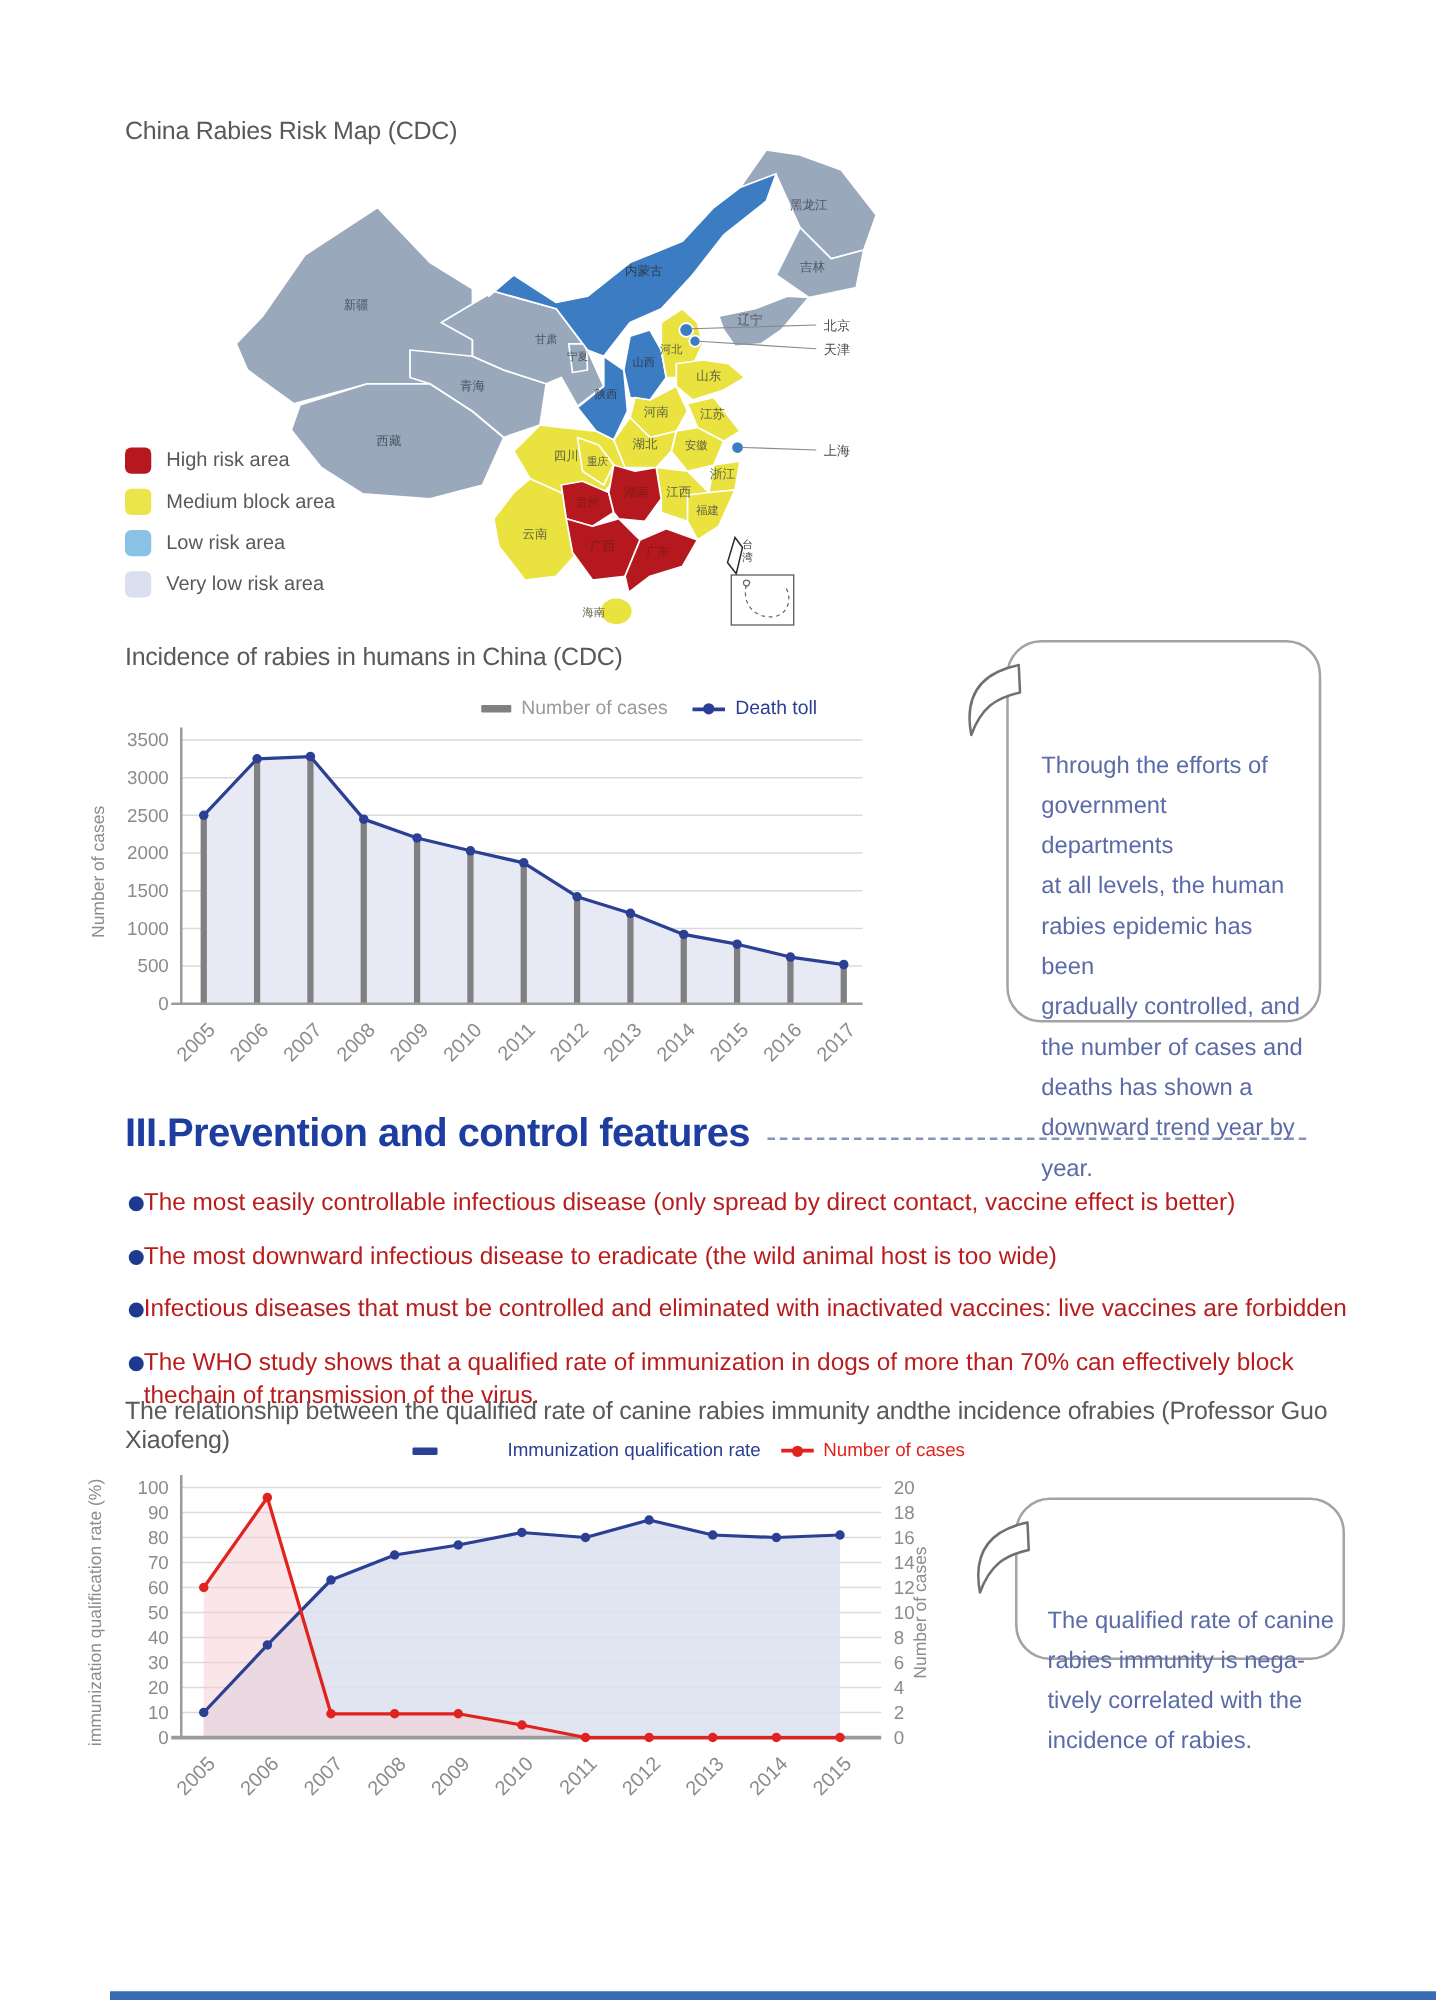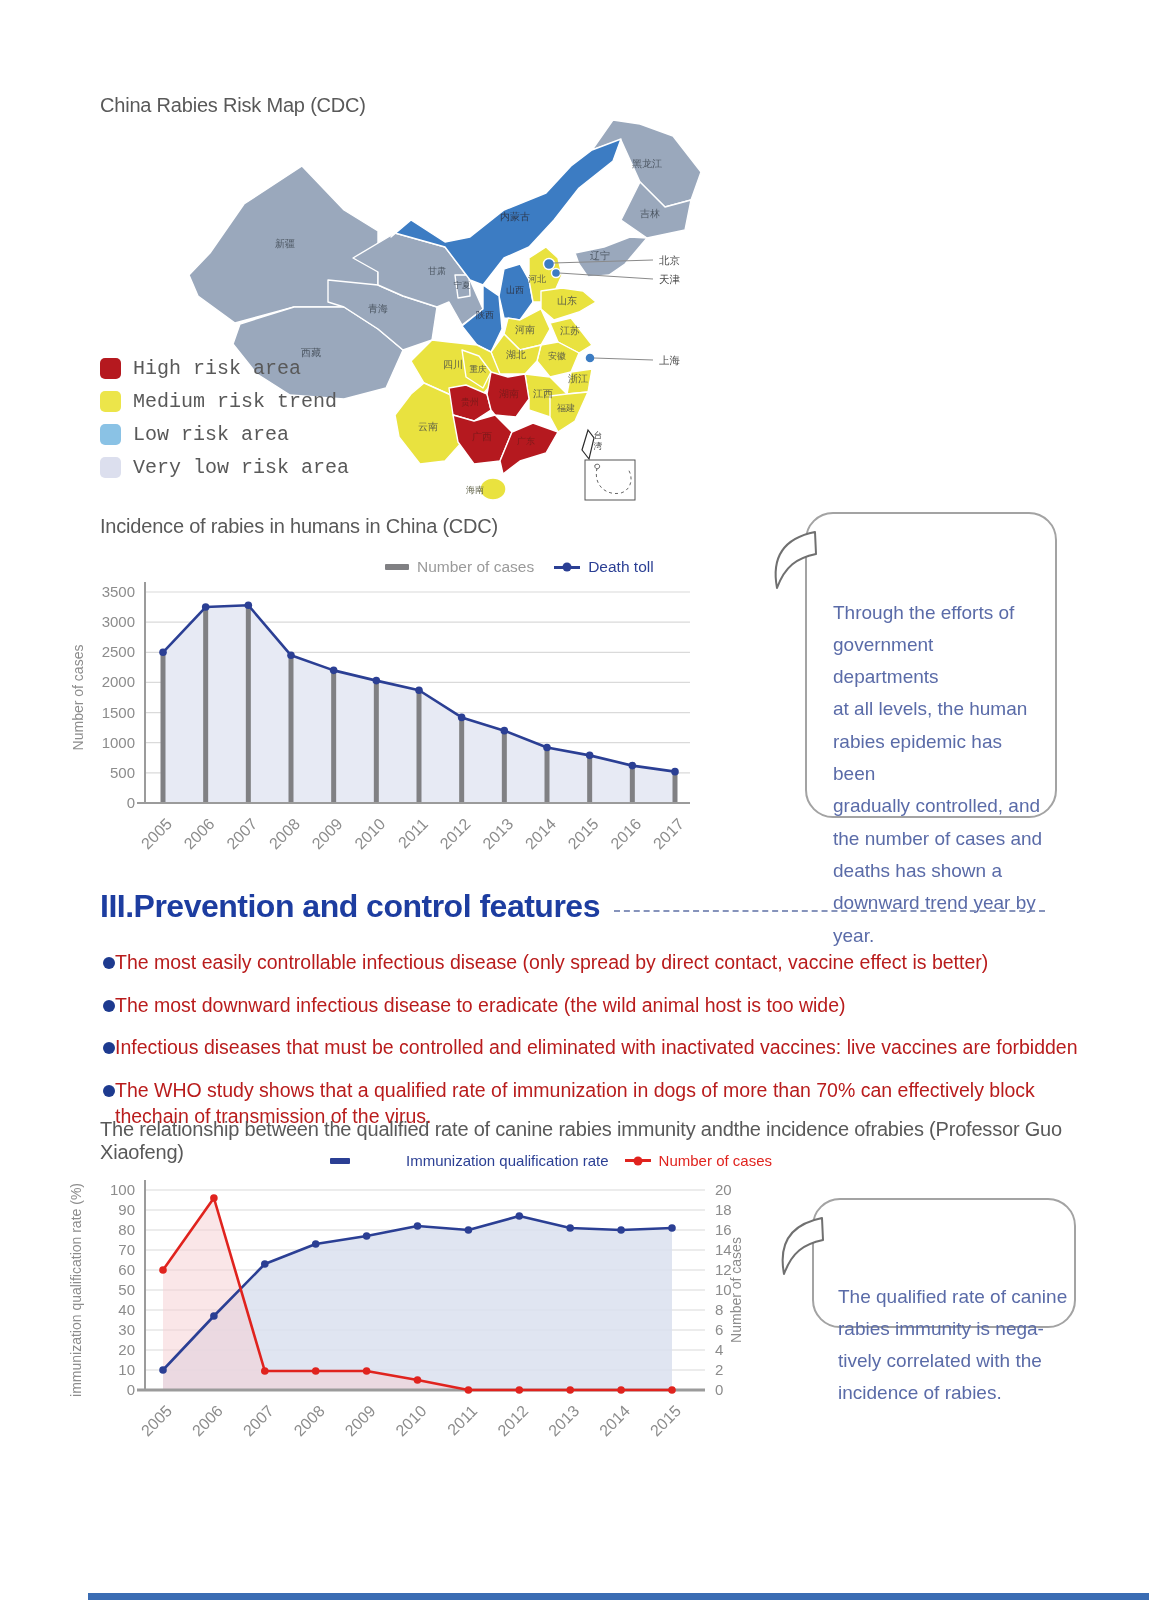--- a/index.html
+++ b/index.html
@@ -3,21 +3,21 @@
 <meta charset="utf-8">
 <style>
   html,body{margin:0;padding:0;background:#fff;}
   .page{position:relative;width:1149px;height:1600px;background:#fff;overflow:hidden;
         font-family:"Liberation Sans", sans-serif;}
   .sec-title{position:absolute;font-size:20px;color:#595959;letter-spacing:-0.2px;}
   
   .map-legend{position:absolute;left:100px;top:352px;}
   .ml-row{display:flex;align-items:center;height:33px;}
   .ml-swatch{width:21px;height:21px;border-radius:5px;margin-right:12px;flex:0 0 auto;}
-  .ml-label{font-size:20px;color:#595959;font-family:Liberation Mono, monospace;}
+  .ml-label{font-size:16px;color:#595959;}
   
   .chart-legend{position:absolute;display:flex;align-items:center;gap:20px;font-size:15.5px;}
   .lg-item{display:flex;align-items:center;gap:8px;}
   .mk-dash{width:24px;height:6px;border-radius:1px;}
   .mk-line{position:relative;width:26px;height:3px;}
   .mk-line::after{content:"";position:absolute;left:50%;top:50%;width:9px;height:9px;
       border-radius:50%;transform:translate(-50%,-50%);background:inherit;}
   
   .bubble{position:absolute;background:#fff;border:2px solid #a3a3a3;border-radius:28px;
       color:#5a6ba8;font-size:19px;line-height:1.7;white-space:pre-line;box-sizing:border-box;}
@@ -127,21 +127,21 @@
       </g>
   </svg>
 
   <div class="map-legend">
     <div class="ml-row">
       <span class="ml-swatch" style="background: rgb(181, 25, 31);"></span>
       <span class="ml-label">High risk area</span>
     </div>
     <div class="ml-row">
       <span class="ml-swatch" style="background: rgb(236, 229, 74);"></span>
-      <span class="ml-label">Medium risk trend</span>
+      <span class="ml-label">Medium block area</span>
     </div>
     <div class="ml-row">
       <span class="ml-swatch" style="background: rgb(138, 194, 229);"></span>
       <span class="ml-label">Low risk area</span>
     </div>
     <div class="ml-row">
       <span class="ml-swatch" style="background: rgb(220, 223, 238);"></span>
       <span class="ml-label">Very low risk area</span>
     </div>
   </div>

